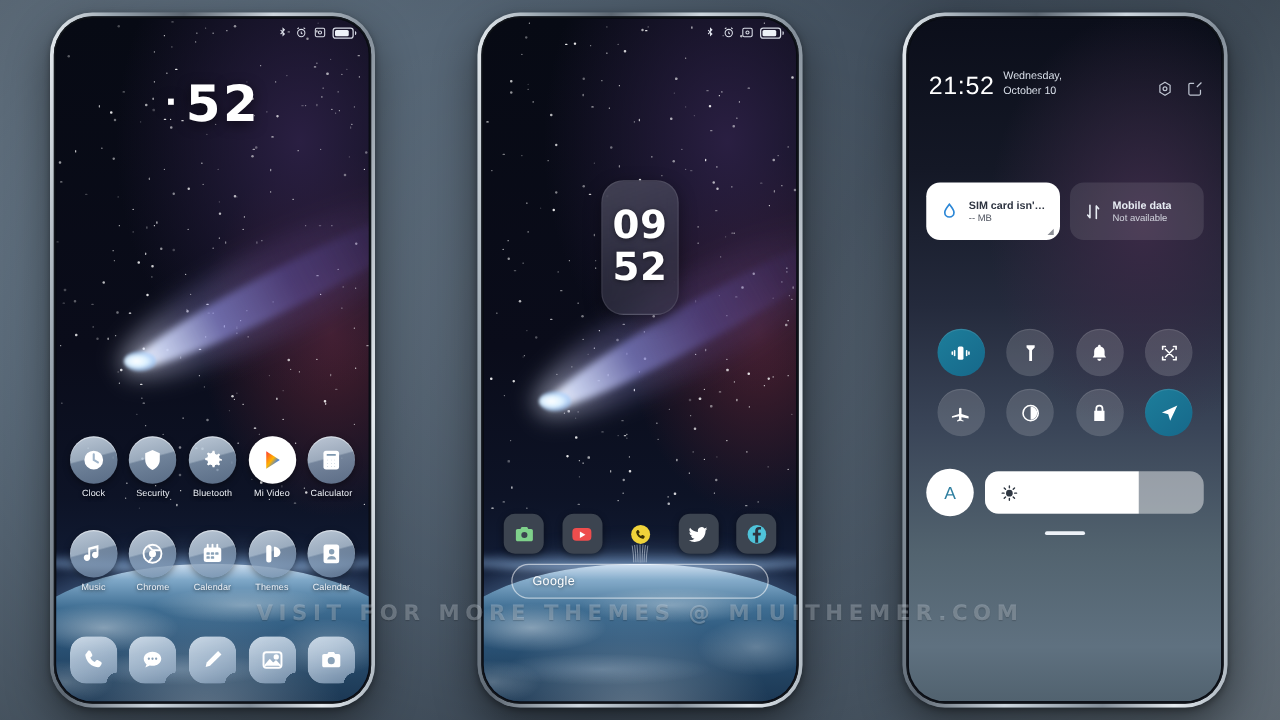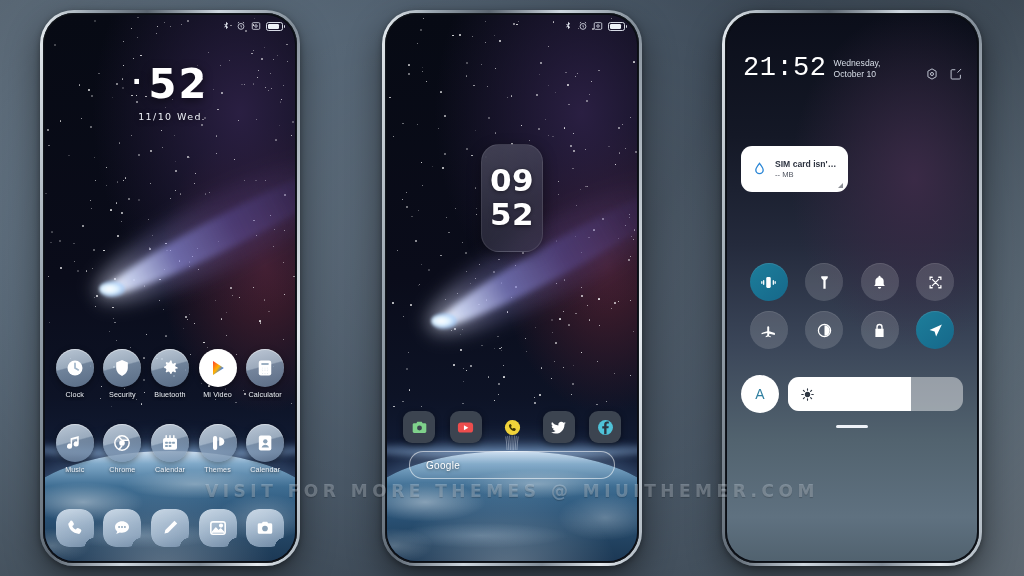--- a/index.html
+++ b/index.html
@@ -173,21 +173,21 @@
     display: flex; align-items: center; padding-left: 16px;
     background: rgba(255,255,255,0.05);
   }
   .searchbar span { font-size: 10px; color: #fff; letter-spacing:.3px; text-shadow:0 1px 3px rgba(0,0,0,.5); }
 
   
   .p3bg { position: absolute; inset: 0; background:
       radial-gradient(ellipse 80% 50% at 75% 30%, #3a2a46 0%, rgba(30,22,40,0) 62%),
       linear-gradient(180deg, #0b0e1a 0%, #141826 22%, #242a3c 42%, #3a4558 60%, #52636f 78%, #5f7180 92%, #51626f 100%); }
   .p3-head { position: absolute; top: 40px; left: 16px; right: 14px; z-index: 5; display:flex; align-items:flex-end; }
-  .p3-time { font-family:Liberation Mono, monospace; font-size: 27px; color:#fff; font-weight:400; letter-spacing:.5px; line-height:1; }
+  .p3-time { font-family:Liberation Sans, sans-serif; font-size: 20px; color:#fff; font-weight:400; letter-spacing:.5px; line-height:1; }
   .p3-date { font-size: 8.6px; color: #d9dfe9; line-height: 1.34; margin-left: 7px; margin-bottom: 1px; max-width: 76px; }
   .p3-head .hicons { margin-left:auto; display:flex; gap:10px; margin-bottom:1px; }
   .p3-head .hicons svg { width: 14px; height: 14px; opacity:.9; }
 
   .tiles { position: absolute; left: 14px; right: 14px; top: 131px; z-index:5;
     display: grid; grid-template-columns: 1fr 1fr; gap: 8px; }
   .tile { height: 46px; border-radius: 11px; padding: 7px 9px; display:flex; align-items:center; gap:7px; position:relative; overflow:hidden; }
   .tile .tico { width: 18px; height: 18px; flex: none; display:flex; align-items:center; justify-content:center; }
   .tile .tico svg { width: 17px; height: 17px; }
   .tile .tt { min-width:0; }
@@ -489,21 +489,20 @@
         <span class="batt">
             <i></i>
           </span>
       </div>
 
       <div class="p1-clock">
         <div class="p1-time">
           <span class="dot">·</span>
           <span>52</span>
         </div>
-        <div class="p1-date">11/10  Wed</div>
       </div>
 
       <div class="appgrid r1">
         <div class="row">
           <div class="app">
             <div class="ic">
               <svg viewBox="0 0 24 24" fill="none" stroke="#fff" stroke-width="1.9">
                   <circle cx="12" cy="12" r="9" fill="#fff" stroke="none"></circle>
                   <path d="M12 6.5V12l4 2.3" stroke="#9fb4c9" stroke-width="2" stroke-linecap="round"></path>
                 </svg>
@@ -1003,20 +1002,31 @@
               </svg>
           </div>
           <div class="tt">
             <div class="t1">SIM card isn't inserted</div>
             <div class="t2">-- MB</div>
           </div>
           <span class="corner"></span>
         </div>
 
 
+        <div class="tile mob">
+          <div class="tico">
+            <svg viewBox="0 0 24 24" fill="none" stroke="#e7ecf3" stroke-width="1.8" stroke-linecap="round">
+                <path d="M8.4 4.6v14M8.4 18.6l-2.6-3M15.6 19.4v-14M15.6 5.4l2.6 3"></path>
+              </svg>
+          </div>
+          <div class="tt">
+            <div class="t1">Mobile data</div>
+            <div class="t2">Not available</div>
+          </div>
+        </div>
 
       </div>
 
       <div class="toggles">
         <div class="tg on">
           <svg viewBox="0 0 24 24" fill="none" stroke="#fff" stroke-width="1.8" stroke-linecap="round">
               <rect x="8.8" y="4.4" width="6.4" height="15.2" rx="1.8" fill="#fff" stroke="none"></rect>
               <path d="M5.2 9.4v5.2M2.6 10.8v2.4M18.8 9.4v5.2M21.4 10.8v2.4"></path>
             </svg>
         </div>

